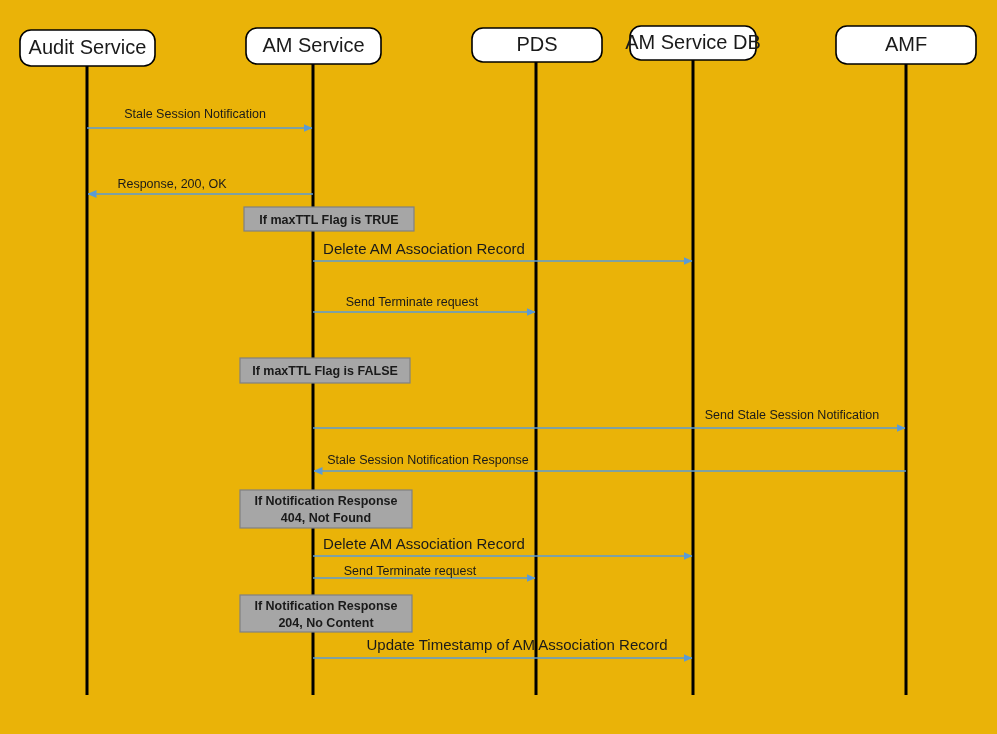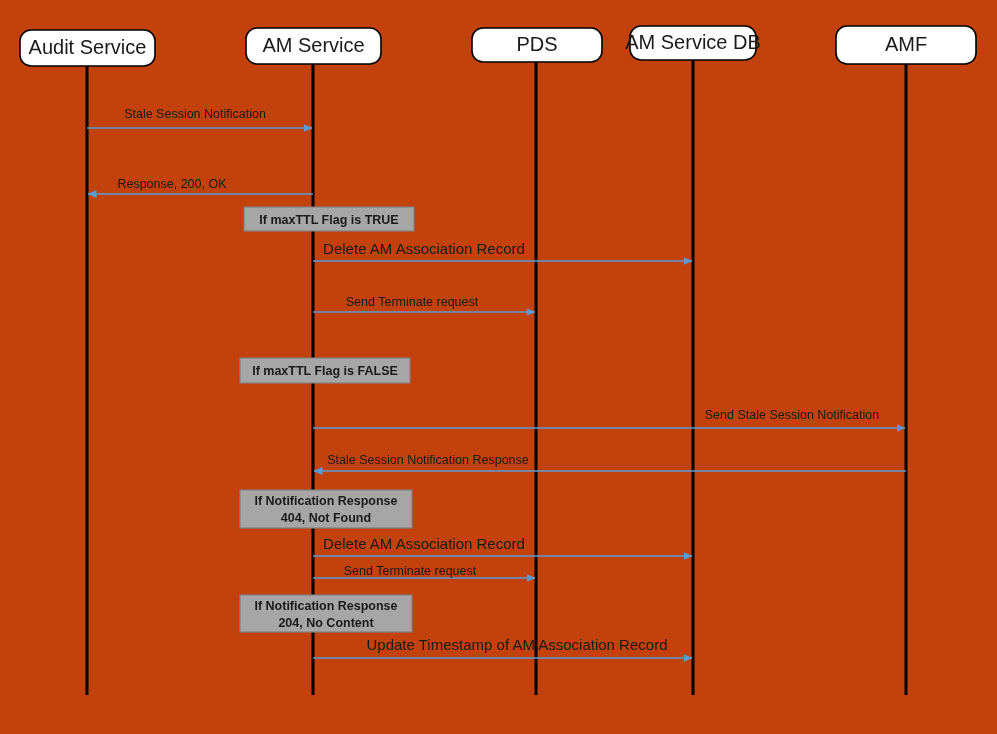--- a/index.html
+++ b/index.html
@@ -8,21 +8,21 @@
     padding: 0;
     background: #ffffff;
   }
   body {
     font-family: "Liberation Sans", sans-serif;
   }
   #diagram-root {
     position: relative;
     width: 997px;
     height: 734px;
-    background: #c2410c;
+    background: #eab308;
     overflow: hidden;
   }
   svg.diagram-canvas {
     position: absolute;
     top: 0;
     left: 0;
     width: 997px;
     height: 734px;
   }
   .lifeline-line {

